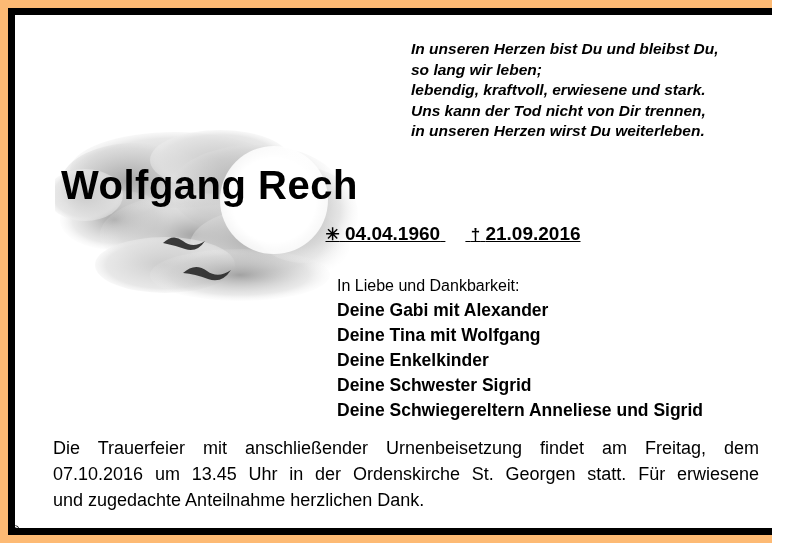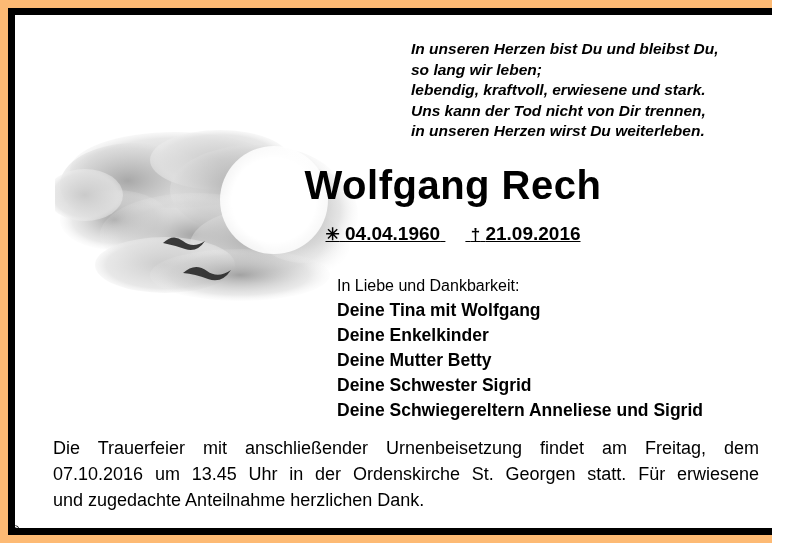--- a/index.html
+++ b/index.html
@@ -60,21 +60,21 @@
     font-weight: bold;
   }
   .poem div { white-space: nowrap; }
 
   
   .name {
     position: absolute;
     left: 0;
     top: 148px;
     width: 784px;
-    text-align: center;
+    text-align: left;
     font-size: 40px;
     font-weight: bold;
     letter-spacing: 0.5px;
     color: #000000;
   }
   
   .name-inner {
     display: inline-block;
     transform: translateX(46px);
   }
@@ -215,23 +215,23 @@
           <span class="sym">✳</span>
           <span>04.04.1960</span>
           <span class="gap"></span>
           <span class="sym">†</span>
           <span>21.09.2016</span>
         </span>
       </div>
 
       <div class="family">
         <div class="intro">In Liebe und Dankbarkeit:</div>
+        <div class="fam-item">Deine Gabi mit Alexander</div>
         <div class="fam-item">Deine Tina mit Wolfgang</div>
         <div class="fam-item">Deine Enkelkinder</div>
-        <div class="fam-item">Deine Mutter Betty</div>
         <div class="fam-item">Deine Schwester Sigrid</div>
         <div class="fam-item">Deine Schwiegereltern Anneliese und Sigrid</div>
       </div>
 
       <div class="closing">
         <span class="line j">Die Trauerfeier mit anschließender Urnenbeisetzung findet am Freitag, dem</span>
         <span class="line j">07.10.2016 um 13.45 Uhr in der Ordenskirche St. Georgen statt. Für erwiesene</span>
         <span class="line">und zugedachte Anteilnahme herzlichen Dank.</span>
       </div>
 

